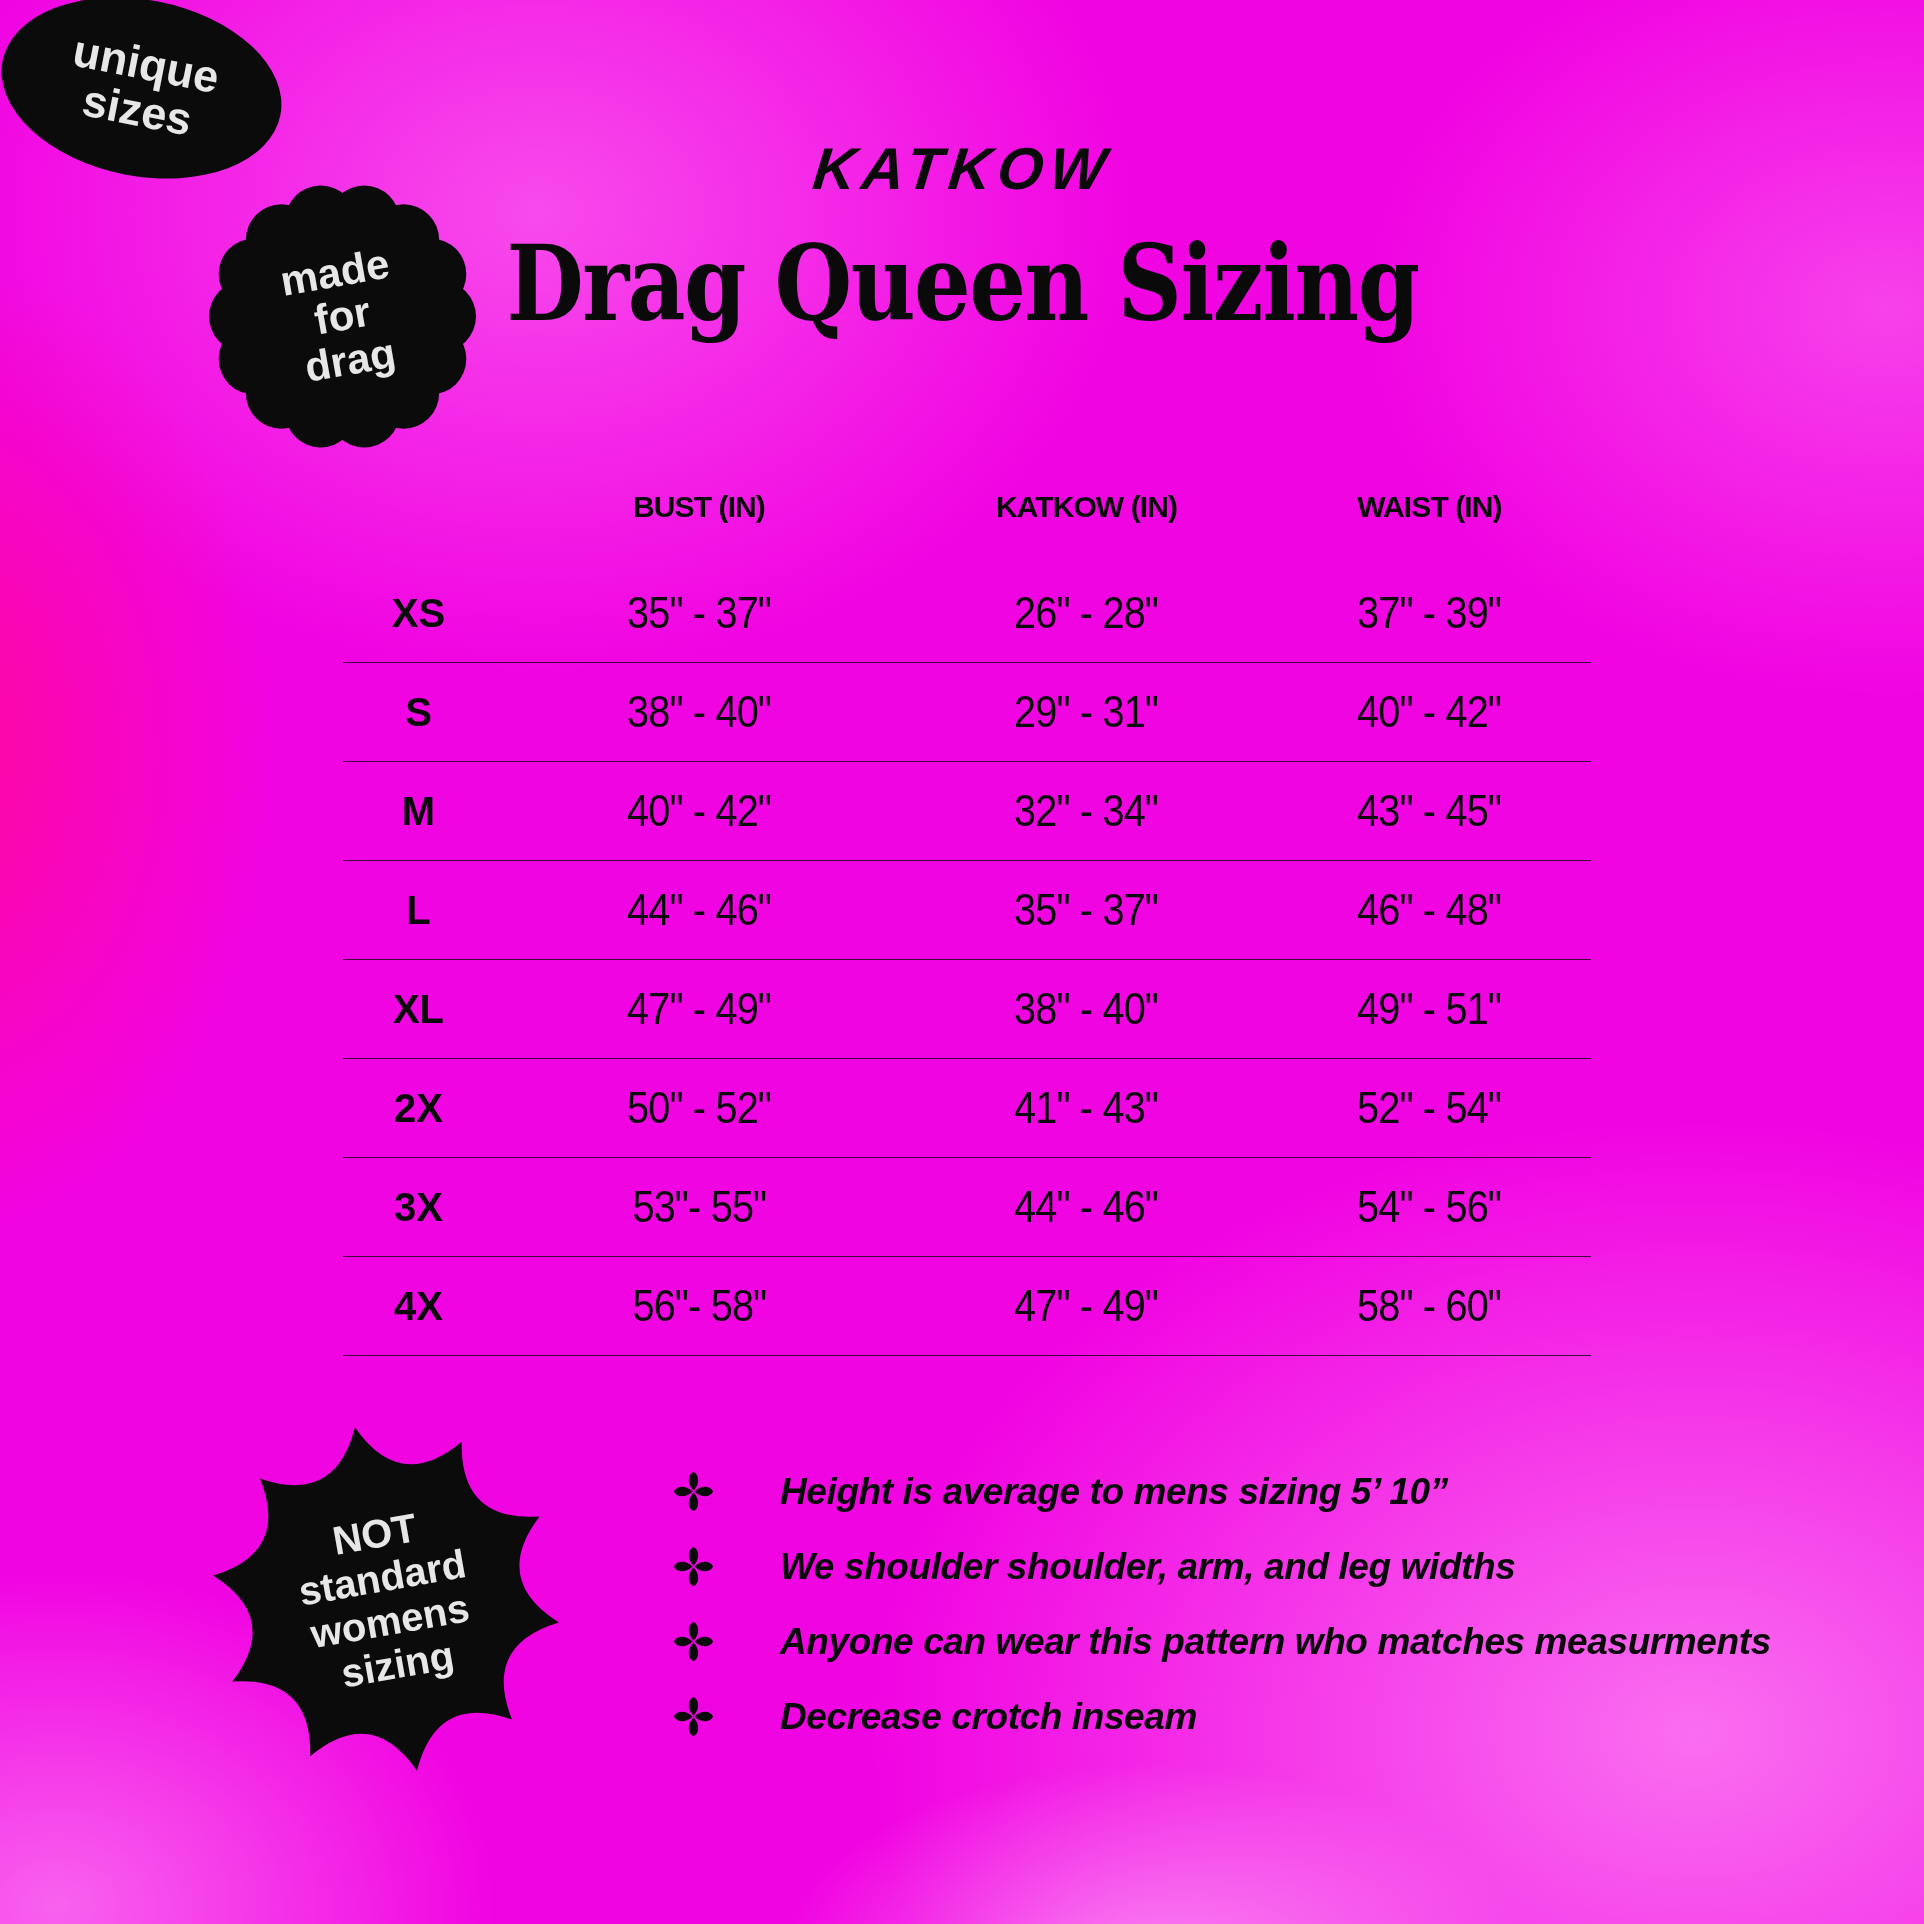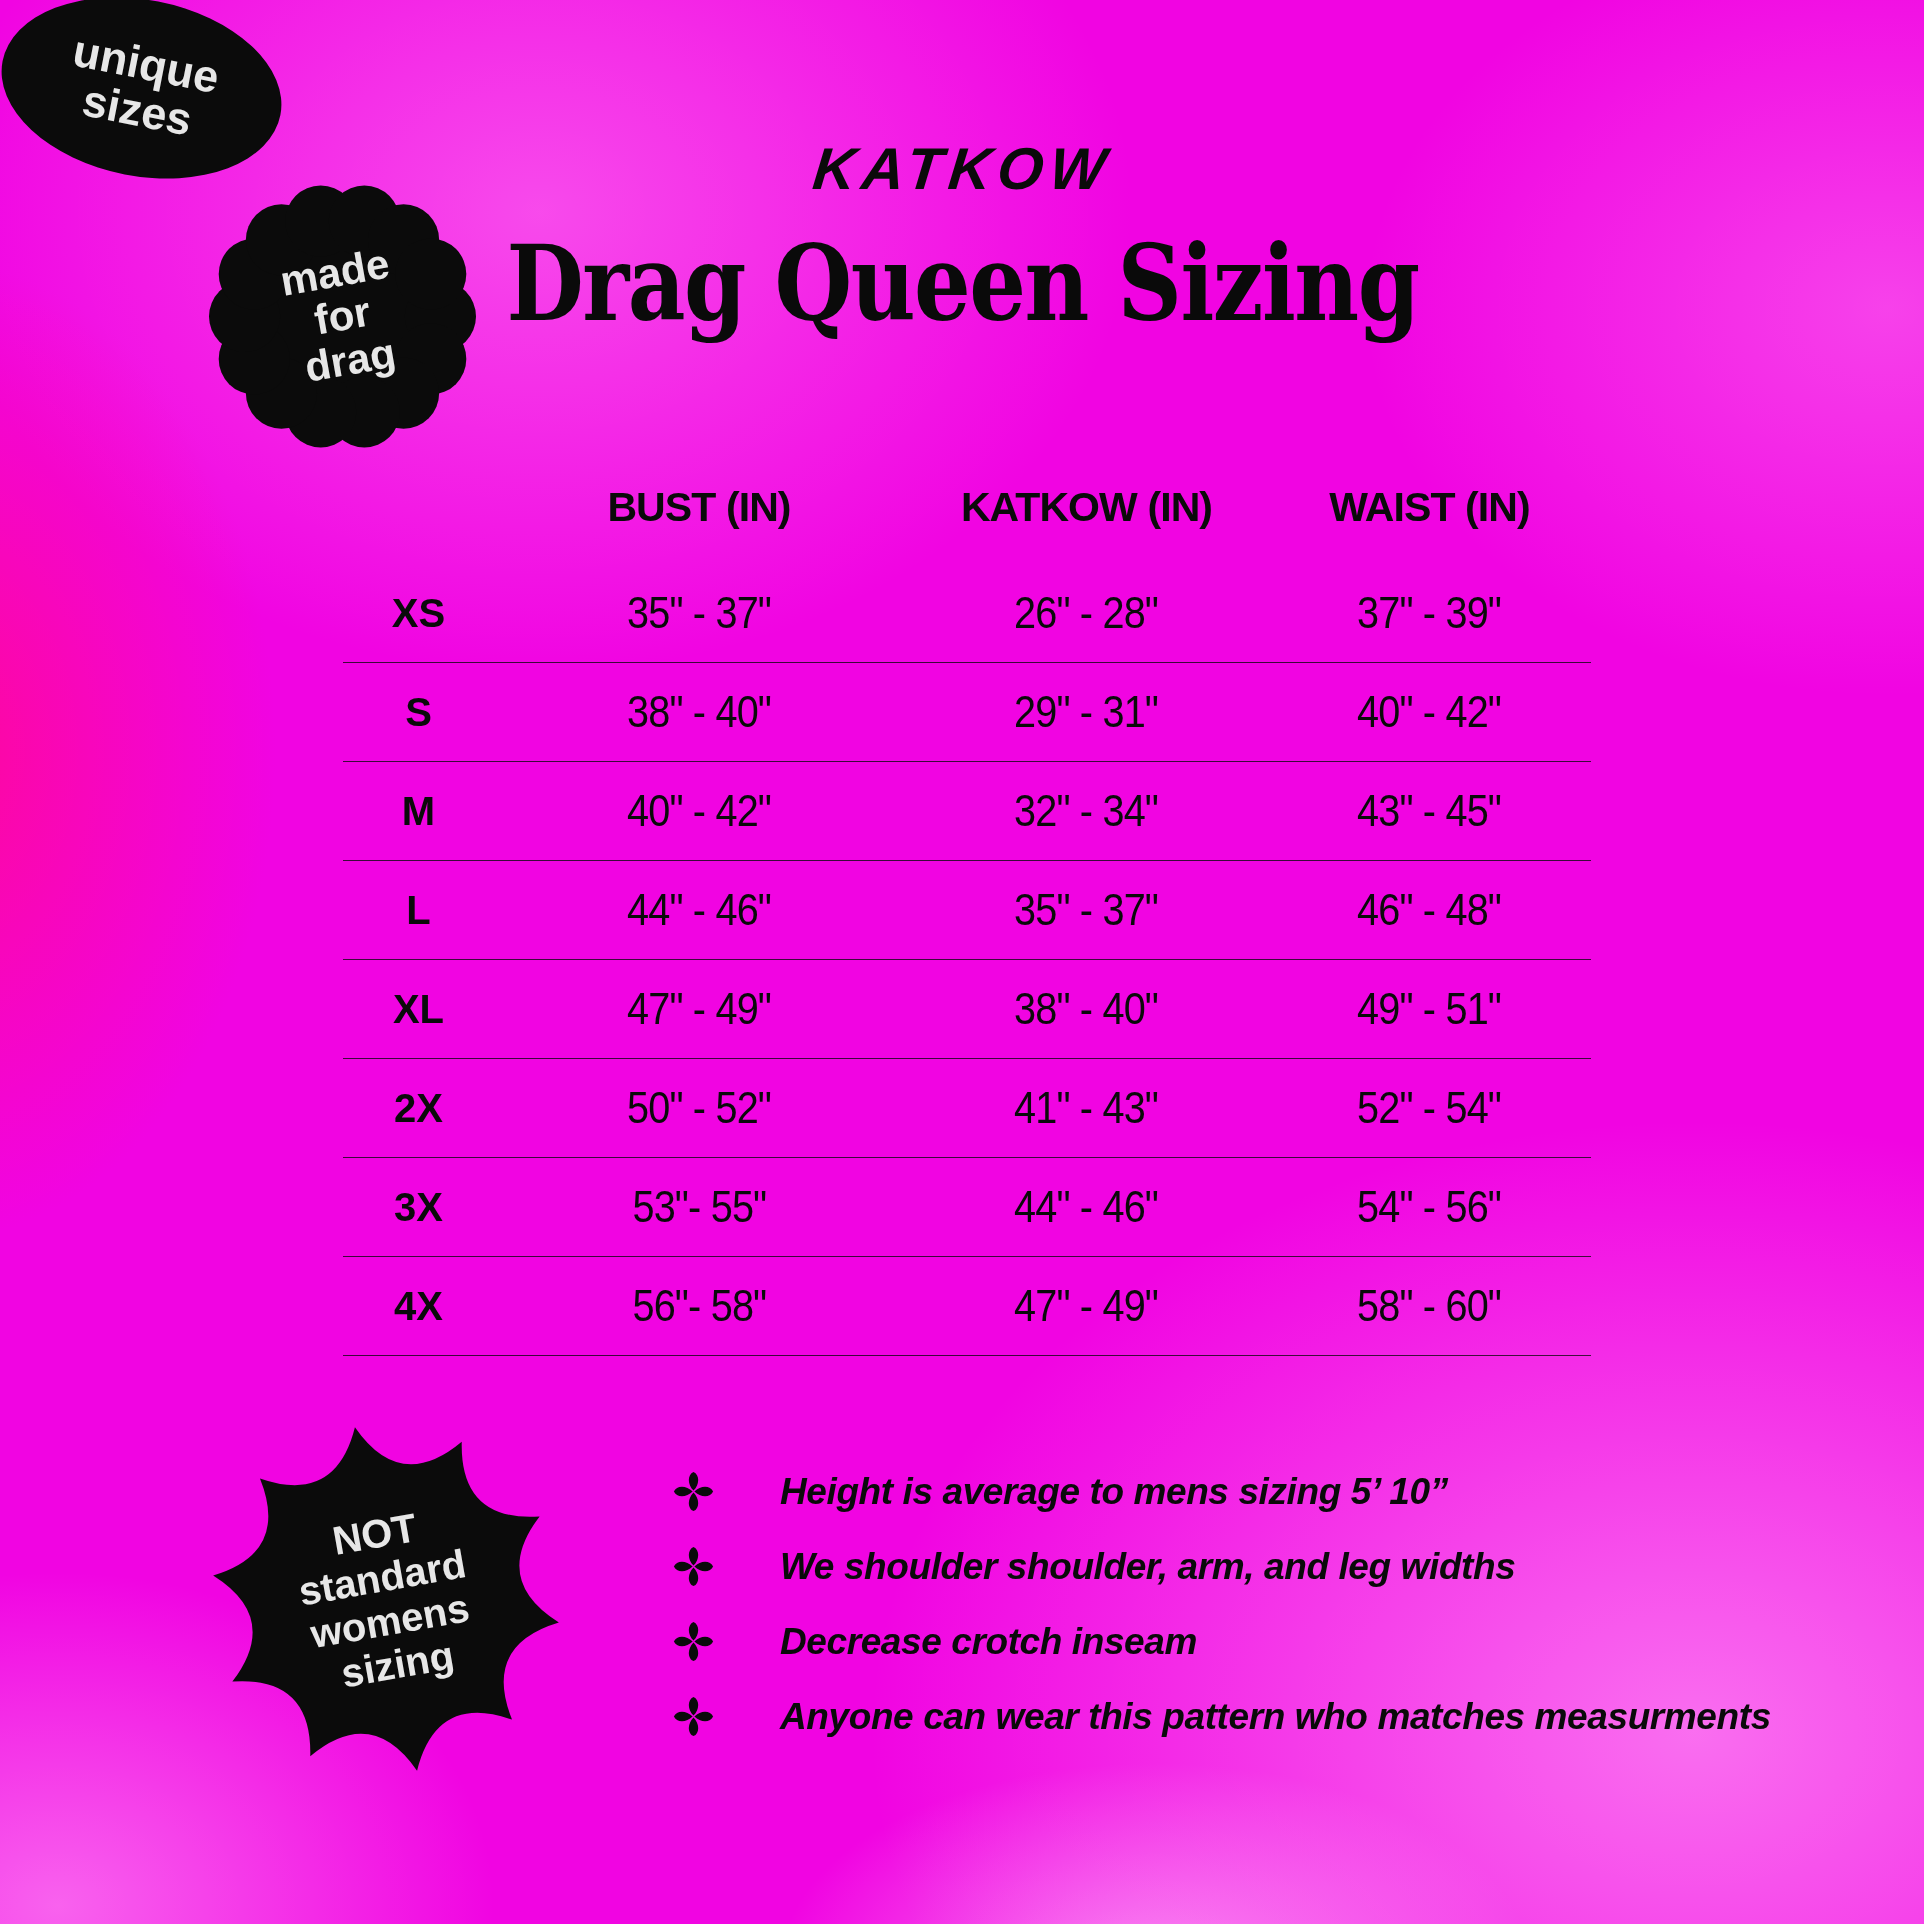--- a/index.html
+++ b/index.html
@@ -43,21 +43,21 @@
     color:#e7e7e7;font-weight:bold;text-align:center;font-size:45px;line-height:1.04;
   }
   .badge-burst{left:208px;top:1421px;width:356px;height:356px;}
   .badge-burst .btxt{transform:rotate(-10deg);font-size:40px;line-height:1.1;}
   
   .size-table{position:absolute;left:343px;top:450px;width:1248px;}
   .trow{display:flex;height:98px;align-items:center;border-bottom:1.8px solid rgba(10,10,10,.78);}
   .trow.thead{height:114px;border-bottom:none;}
   .c1{width:151px;}.c2{width:410px;}.c3{width:365px;}.c4{width:321px;}
   .tcell{text-align:center;}
-  .thead .tcell{font-weight:bold;font-size:41px;letter-spacing:-0.9px;}
+  .thead .tcell{font-weight:bold;font-size:30px;letter-spacing:-0.9px;}
   .size-label{font-weight:bold;font-size:40px;}
   .val span{display:inline-block;font-size:44px;letter-spacing:-0.9px;transform:scaleX(.9);}
   
   .notes{position:absolute;left:673px;top:1454px;}
   .note{display:flex;align-items:center;height:75px;gap:20px;}
   .note .flower{width:41px;height:41px;flex:0 0 41px;}
   .note .ntext{
     margin-left:46px;font-size:37px;font-weight:bold;font-style:italic;letter-spacing:-0.4px;
   }
 </style>
@@ -193,29 +193,29 @@
     </div>
     <div class="note">
       <svg class="flower" viewBox="0 0 46 46">
         <g fill="#0a0a0a">
           <path d="M23 22 C16 15 16 4 23 1 C30 4 30 15 23 22 Z"></path>
           <path d="M23 24 C16 31 16 42 23 45 C30 42 30 31 23 24 Z"></path>
           <path d="M22 23 C15 30 4 30 1 23 C4 16 15 16 22 23 Z"></path>
           <path d="M24 23 C31 30 42 30 45 23 C42 16 31 16 24 23 Z"></path>
         </g>
       </svg>
+      <div class="ntext">Anyone can wear this pattern who matches measurments</div>
+    </div>
+    <div class="note">
+      <svg class="flower" viewBox="0 0 46 46">
+        <g fill="#0a0a0a">
+          <path d="M23 22 C16 15 16 4 23 1 C30 4 30 15 23 22 Z"></path>
+          <path d="M23 24 C16 31 16 42 23 45 C30 42 30 31 23 24 Z"></path>
+          <path d="M22 23 C15 30 4 30 1 23 C4 16 15 16 22 23 Z"></path>
+          <path d="M24 23 C31 30 42 30 45 23 C42 16 31 16 24 23 Z"></path>
+        </g>
+      </svg>
       <div class="ntext">Decrease crotch inseam</div>
     </div>
-    <div class="note">
-      <svg class="flower" viewBox="0 0 46 46">
-        <g fill="#0a0a0a">
-          <path d="M23 22 C16 15 16 4 23 1 C30 4 30 15 23 22 Z"></path>
-          <path d="M23 24 C16 31 16 42 23 45 C30 42 30 31 23 24 Z"></path>
-          <path d="M22 23 C15 30 4 30 1 23 C4 16 15 16 22 23 Z"></path>
-          <path d="M24 23 C31 30 42 30 45 23 C42 16 31 16 24 23 Z"></path>
-        </g>
-      </svg>
-      <div class="ntext">Anyone can wear this pattern who matches measurments</div>
-    </div>
   </div>
 
 </div>
 
 
 </body></html>

